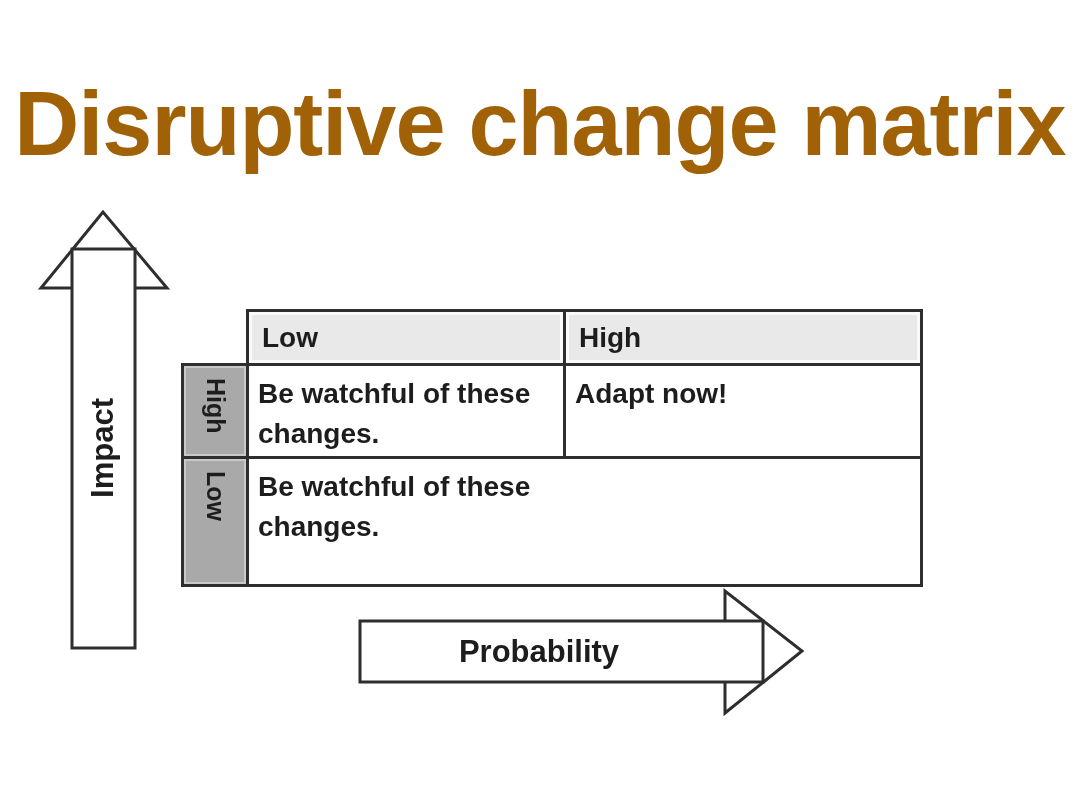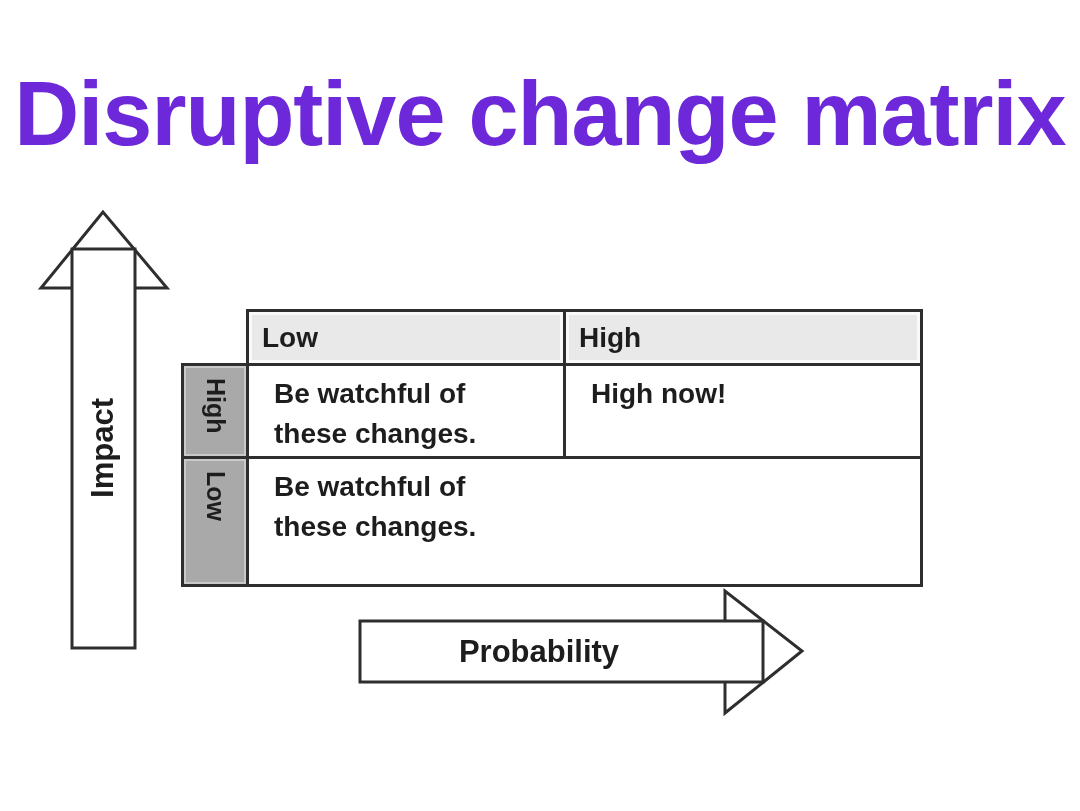--- a/index.html
+++ b/index.html
@@ -13,28 +13,28 @@
     width: 1080px;
     height: 811px;
     background: #ffffff;
     overflow: hidden;
   }
 
   
   .title {
     position: absolute;
     left: 0;
-    top: 60px;
+    top: 70px;
     width: 1080px;
     text-align: center;
     font-size: 90px;
     font-weight: bold;
     letter-spacing: -1px;
     line-height: 1.2;
-    color: #6d28d9;
+    color: #a16207;
     white-space: nowrap;
   }
 
   
   .impact-arrow-svg {
     position: absolute;
     left: 35px;
     top: 205px;
     width: 140px;
     height: 450px;
@@ -122,21 +122,21 @@
     line-height: 60px;
     padding-top: 12px;
     overflow: hidden;
   }
   .row-header-cell.rh-high { border-bottom: 3px solid #2e2e2e; }
   .body-cell {
     background: #ffffff;
     font-size: 28px;
     font-weight: bold;
     line-height: 40px;
-    padding: 8px 20px 4px 25px;
+    padding: 8px 20px 4px 9px;
     overflow: hidden;
   }
   .body-cell.c-mid  { border-right: 3px solid #2e2e2e; }
   .body-cell.r-top  { border-bottom: 3px solid #2e2e2e; }
 </style>
 </head>
 <body>
 
 <div class="slide">
 
@@ -149,21 +149,21 @@
   <div class="impact-label">Impact</div>
 
   <div class="col-header-row">
     <div class="col-header-cell low">Low</div>
     <div class="col-header-cell high">High</div>
   </div>
 
   <div class="matrix-body">
     <div class="row-header-cell rh-high">High</div>
     <div class="body-cell c-mid r-top">Be watchful of these changes.</div>
-    <div class="body-cell r-top">High now!</div>
+    <div class="body-cell r-top">Adapt now!</div>
     <div class="row-header-cell rh-low">Low</div>
     <div class="body-cell">Be watchful of these changes.</div>
   </div>
 
   <svg class="prob-arrow-svg" viewBox="0 0 460 135" aria-hidden="true">
     <polygon class="arrow-shape" points="375,6 375,128 452,66"></polygon>
     <rect class="arrow-shape" x="10" y="36" width="403" height="61"></rect>
   </svg>
   <div class="prob-label">Probability</div>
 

